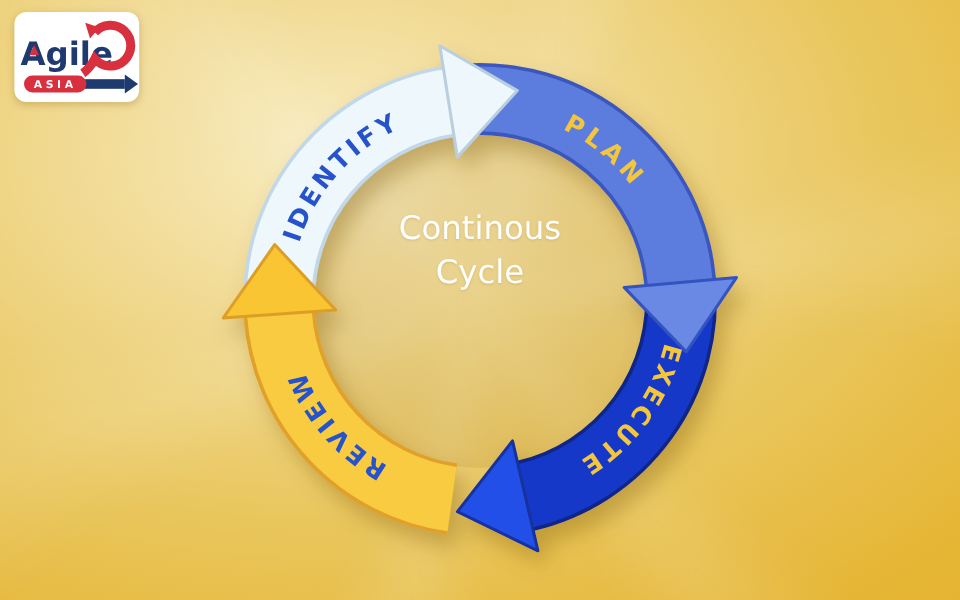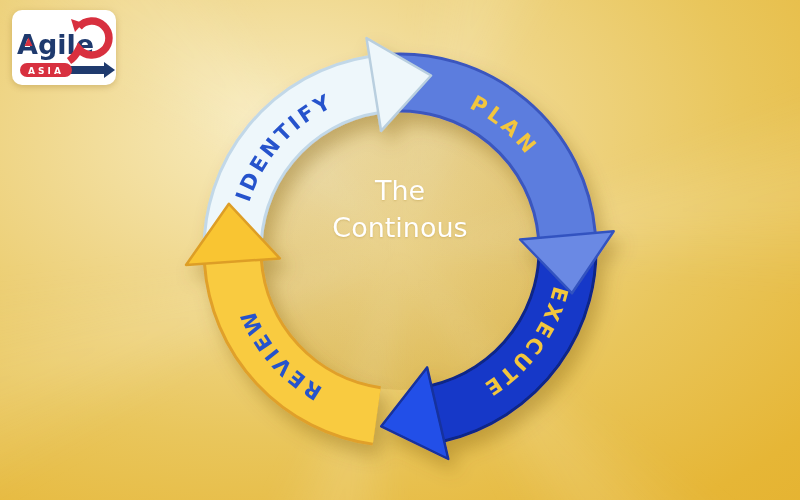--- a/index.html
+++ b/index.html
@@ -82,22 +82,22 @@
       </text>
 
       <polygon points="366.5,38.1 431.1,75.5 381.1,130.9" stroke-width="2.5" stroke-linejoin="round" fill="#EEF7FB" stroke="#B9CFDF"></polygon>
       <polygon points="613.7,231.3 571.9,293.2 520.1,239.5" stroke-width="2.5" stroke-linejoin="round" fill="#6A89E4" stroke="#3353C0"></polygon>
       <polygon points="448.3,459.0 381.2,426.3 427.1,367.4" stroke-width="2.5" stroke-linejoin="round" fill="#2450E8" stroke="#14309E"></polygon>
       <polygon points="186.0,265.0 228.9,203.8 279.8,258.4" stroke-width="2.5" stroke-linejoin="round" fill="#F9C532" stroke="#DD9E26"></polygon>
     </g>
   </svg>
 
   <div class="center-title">
-    <div>The</div>
     <div>Continous</div>
+    <div>Cycle</div>
   </div>
 
   <div class="logo-card">
     <svg viewBox="0 0 104 75" width="104" height="75">
 
       <g>
         <rect x="46" y="56" width="46" height="8" fill="#1F3A6E"></rect>
         <polygon points="92,52 103,60 92,68" fill="#1F3A6E"></polygon>
       </g>
 

